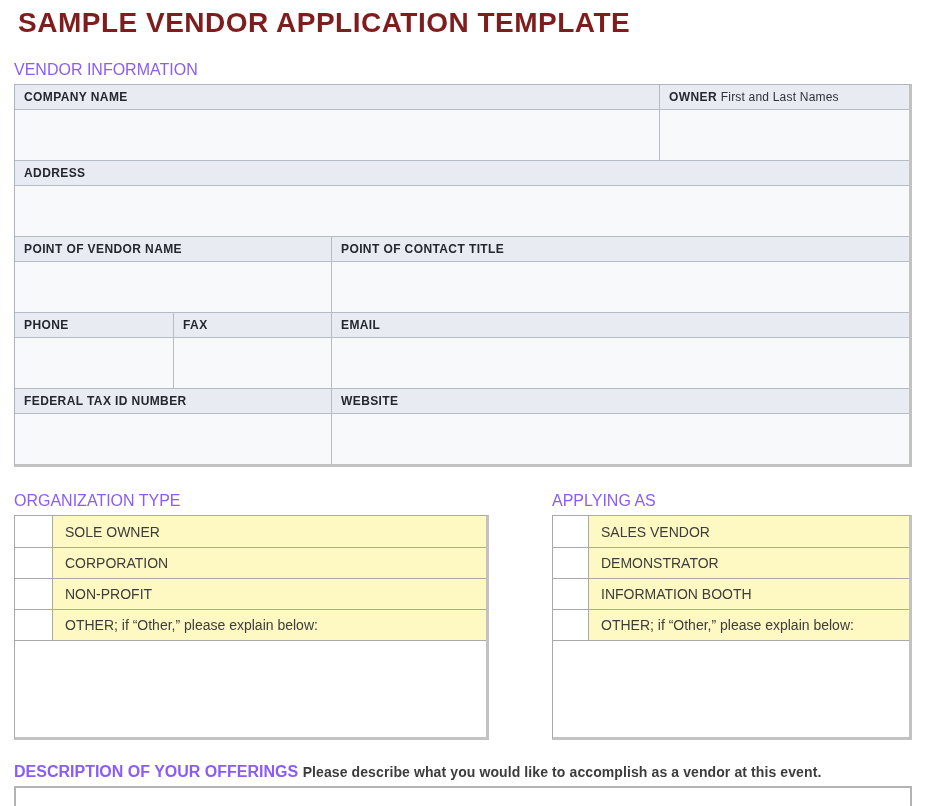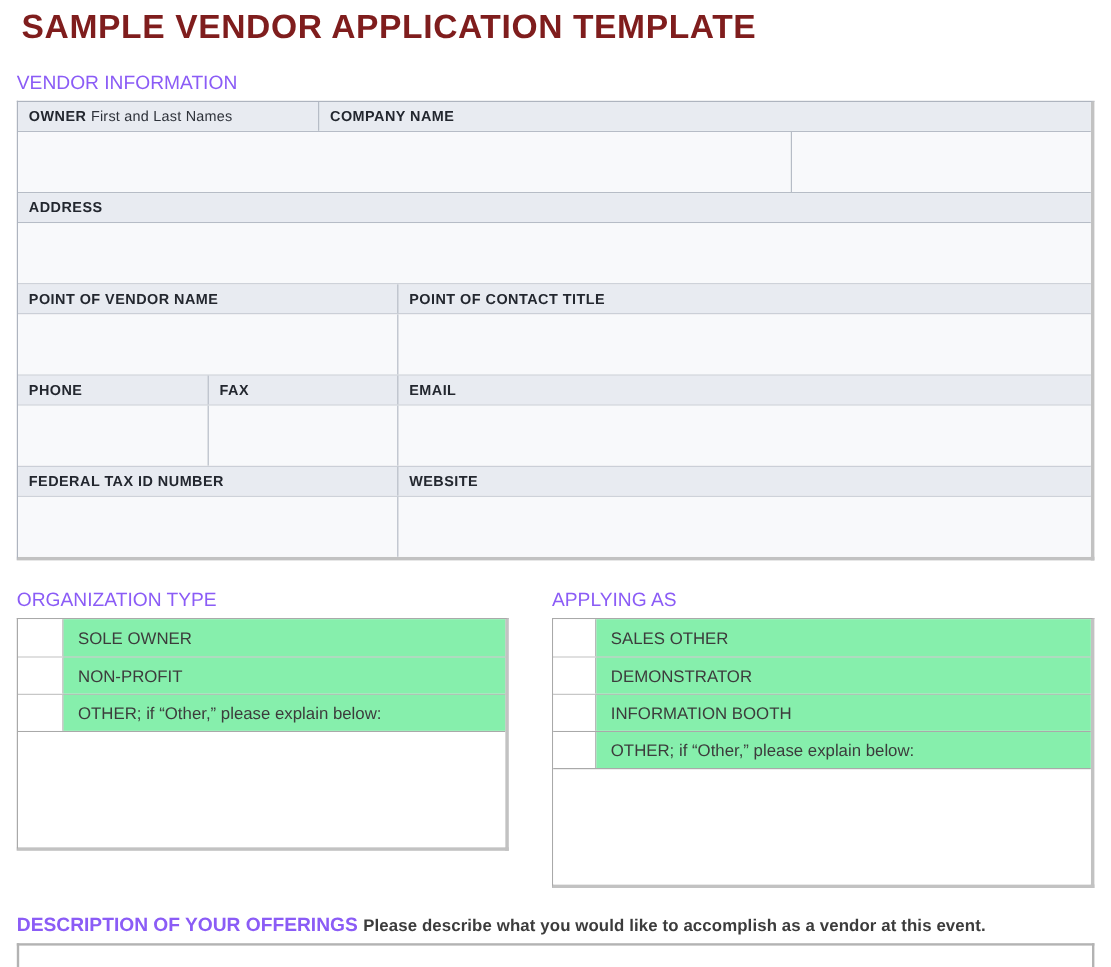--- a/index.html
+++ b/index.html
@@ -48,35 +48,35 @@
   }
   .irow .vcell { background: #f8f9fb; height: 50px; }
   .w-company { width: 644px; }
   .w-poc, .w-fed { width: 316px; }
   .w-phone, .w-fax { width: 158px; }
   .flex1 { flex: 1; }
   .hint { font-weight: normal; letter-spacing: 0.2px; color: #2e323a; }
 
   
   .opt-section { display: flex; margin-top: 25px; }
-  .opt-col-left { width: 410px; margin-right: 36px; }
-  .opt-col-right { flex: 1; }
+  .opt-col-left { width: 475px; margin-right: 23px; }
+  .opt-col-right { flex: 1; margin-left: 40px; }
   .opt-heading { margin-bottom: 5px; }
   .opt-table {
     border: 1px solid #a9a9a9;
     border-right: 3px solid #c2c2c2;
     border-bottom: 3px solid #c2c2c2;
   }
   .opt-row { display: flex; height: 31px; }
   .opt-row + .opt-row { border-top: 1px solid #a9a9a9; }
   .chk-cell { width: 38px; background: #ffffff; border-right: 1px solid #a9a9a9; }
   .opt-col-right .chk-cell { width: 36px; }
   .opt-label {
     flex: 1;
-    background: #86efac;
+    background: #fef9c3;
     font-size: 14px;
     color: #3c3c3c;
     display: flex;
     align-items: center;
     padding: 0 12px;
     white-space: nowrap;
     overflow: hidden;
   }
   .explain-box { height: 97px; background: #ffffff; border-top: 1px solid #a9a9a9; }
 
@@ -95,25 +95,25 @@
 <body>
 
 <div class="page">
 
   <h1 class="doc-title">SAMPLE VENDOR APPLICATION TEMPLATE</h1>
 
   <div class="sec-heading vendor-heading">VENDOR INFORMATION</div>
 
   <div class="vtable">
     <div class="vrow hrow">
+      <div class="vcell w-company">COMPANY NAME</div>
       <div class="vcell flex1">
         <span>OWNER</span>
         <span class="hint"> </span><span class="hint">First and Last Names</span>
       </div>
-      <div class="vcell w-company">COMPANY NAME</div>
     </div>
     <div class="vrow irow">
       <div class="vcell w-company"></div>
       <div class="vcell flex1"></div>
     </div>
 
     <div class="vrow hrow">
       <div class="vcell flex1">ADDRESS</div>
     </div>
     <div class="vrow irow">
@@ -154,36 +154,40 @@
 
     <div class="opt-col-left">
       <div class="sec-heading opt-heading">ORGANIZATION TYPE</div>
       <div class="opt-table">
         <div class="opt-row">
           <div class="chk-cell"></div>
           <div class="opt-label">SOLE OWNER</div>
         </div>
         <div class="opt-row">
           <div class="chk-cell"></div>
+          <div class="opt-label">CORPORATION</div>
+        </div>
+        <div class="opt-row">
+          <div class="chk-cell"></div>
           <div class="opt-label">NON-PROFIT</div>
         </div>
         <div class="opt-row">
           <div class="chk-cell"></div>
           <div class="opt-label">OTHER; if “Other,” please explain below:</div>
         </div>
         <div class="explain-box"></div>
       </div>
     </div>
 
     <div class="opt-col-right">
       <div class="sec-heading opt-heading">APPLYING AS</div>
       <div class="opt-table">
         <div class="opt-row">
           <div class="chk-cell"></div>
-          <div class="opt-label">SALES OTHER</div>
+          <div class="opt-label">SALES VENDOR</div>
         </div>
         <div class="opt-row">
           <div class="chk-cell"></div>
           <div class="opt-label">DEMONSTRATOR</div>
         </div>
         <div class="opt-row">
           <div class="chk-cell"></div>
           <div class="opt-label">INFORMATION BOOTH</div>
         </div>
         <div class="opt-row">

